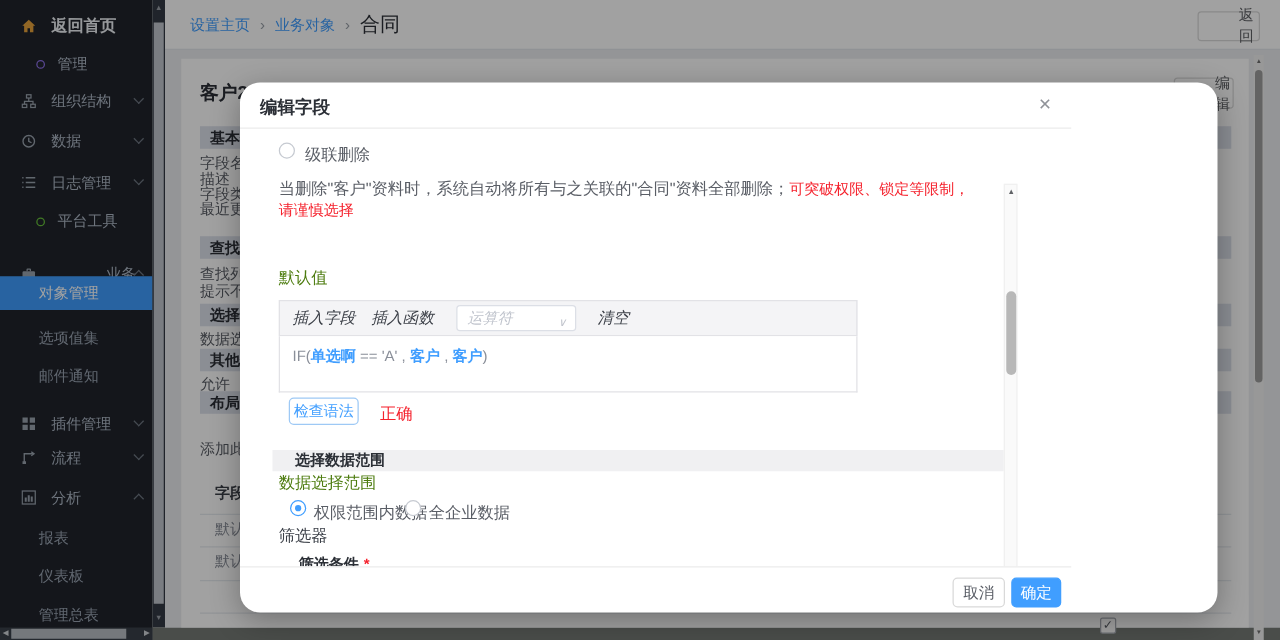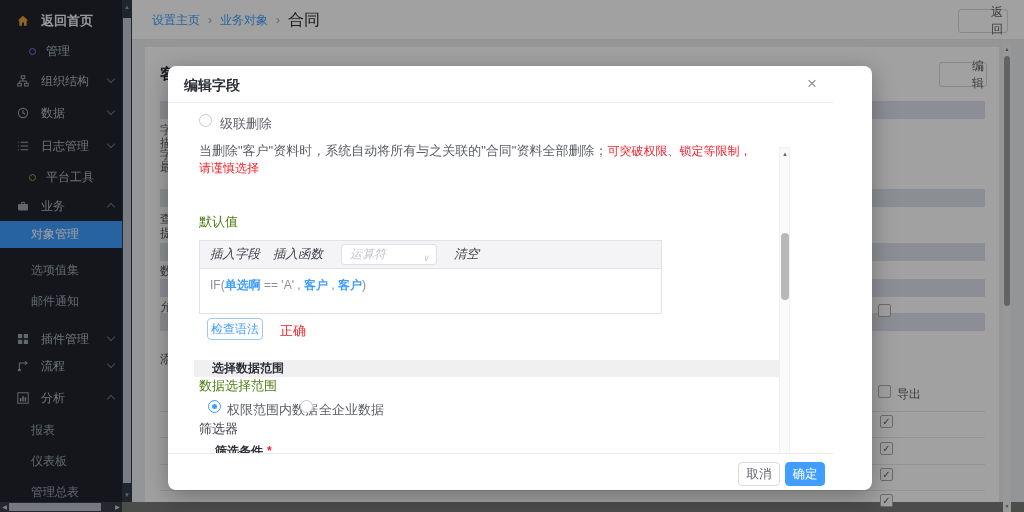--- a/index.html
+++ b/index.html
@@ -55,21 +55,21 @@
 
   
   .pg-vscroll { position:absolute; left:1003px; top:44px; width:8px; height:468px; background:#f1f1f1; z-index:1; }
   .pg-vthumb { position:absolute; left:1px; top:12px; width:6px; height:250px; background:#9e9e9e; border-radius:3px; }
   .pg-varr { position:absolute; left:0; width:8px; height:9px; color:#707070; font-size:5px; line-height:9px; text-align:center; }
 
   
   .overlay { position:absolute; left:0; top:0; width:1024px; height:512px; background:rgba(0,0,0,0.37); z-index:5; }
 
   
-  .modal { position:absolute; left:168px; top:66px; width:704px; height:424px; background:#ffffff; border-radius:8px; box-shadow:0 6px 24px rgba(0,0,0,0.3); z-index:10; font-size:12px; }
+  .modal { position:absolute; left:192px; top:66px; width:782px; height:424px; background:#ffffff; border-radius:16px; box-shadow:0 6px 24px rgba(0,0,0,0.3); z-index:10; font-size:12px; }
   .m-head { position:absolute; left:0; top:0; width:665px; height:37px; border-bottom:1px solid #ececec; }
   .m-title { position:absolute; left:16px; top:11px; font-size:14px; font-weight:bold; color:#2b2f36; }
   .m-close { position:absolute; right:16px; top:8px; font-size:17px; color:#909399; cursor:pointer; }
   .m-body { position:absolute; left:0; top:37px; width:665px; height:350px; overflow:hidden; }
 
   .radio { display:inline-block; width:13px; height:13px; border:1px solid #c6cad1; border-radius:50%; background:#fff; vertical-align:middle; cursor:pointer; }
   .radio.sel { border:1px solid #409eff; position:relative; }
   .radio.sel::after { content:""; position:absolute; left:3px; top:3px; width:5px; height:5px; border-radius:50%; background:#409eff; }
 
   .m-lbl { color:#5a5e66; font-size:13px; }
@@ -150,21 +150,21 @@
         </svg>
       <span>日志管理</span>
       <span class="chev down"></span>
     </div>
 
     <div class="sb-item" style="top:166px;">
       <span class="ring green"></span>
       <span>平台工具</span>
     </div>
 
-    <div class="sb-item" style="top:195px;">
+    <div class="sb-item" style="top:208px;gap:44px;">
       <svg class="ic" viewBox="0 0 12 12">
           <g fill="#9aa3ae">
             <rect x="1" y="4" width="10" height="6.6" rx="1"></rect>
             <path d="M4.2 4 V2.6 a0.8 0.8 0 0 1 0.8 -0.8 h2 a0.8 0.8 0 0 1 0.8 0.8 V4 H6.8 V2.8 H5.2 V4 Z"></path>
           </g>
         </svg>
       <span>业务</span>
       <span class="chev up"></span>
     </div>
 

